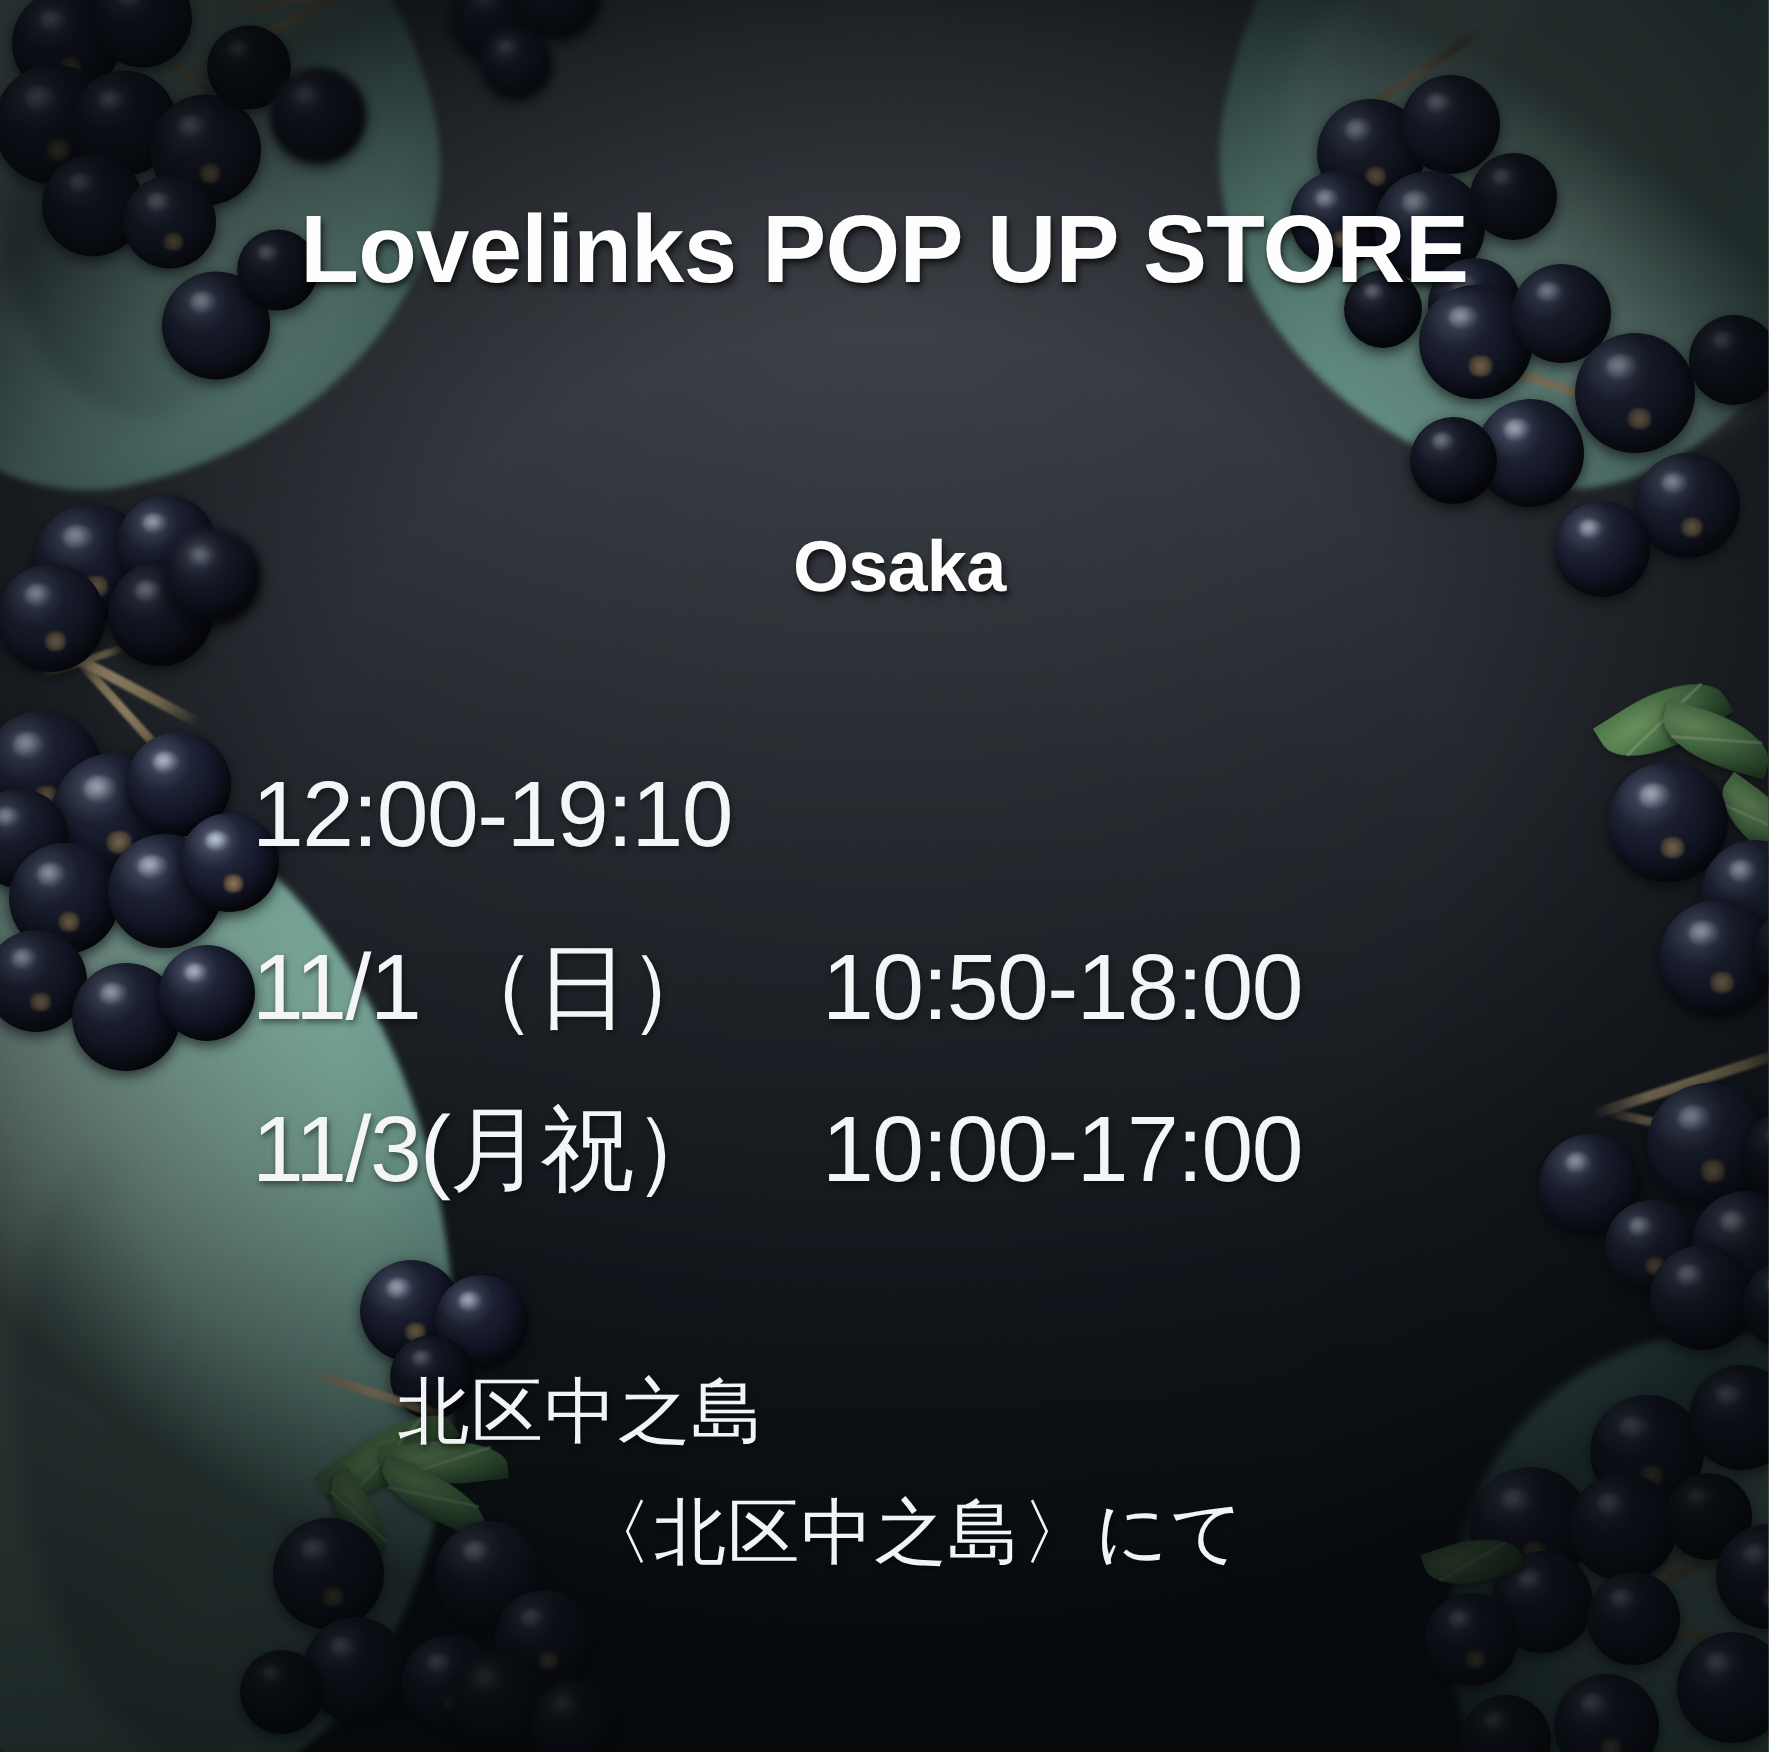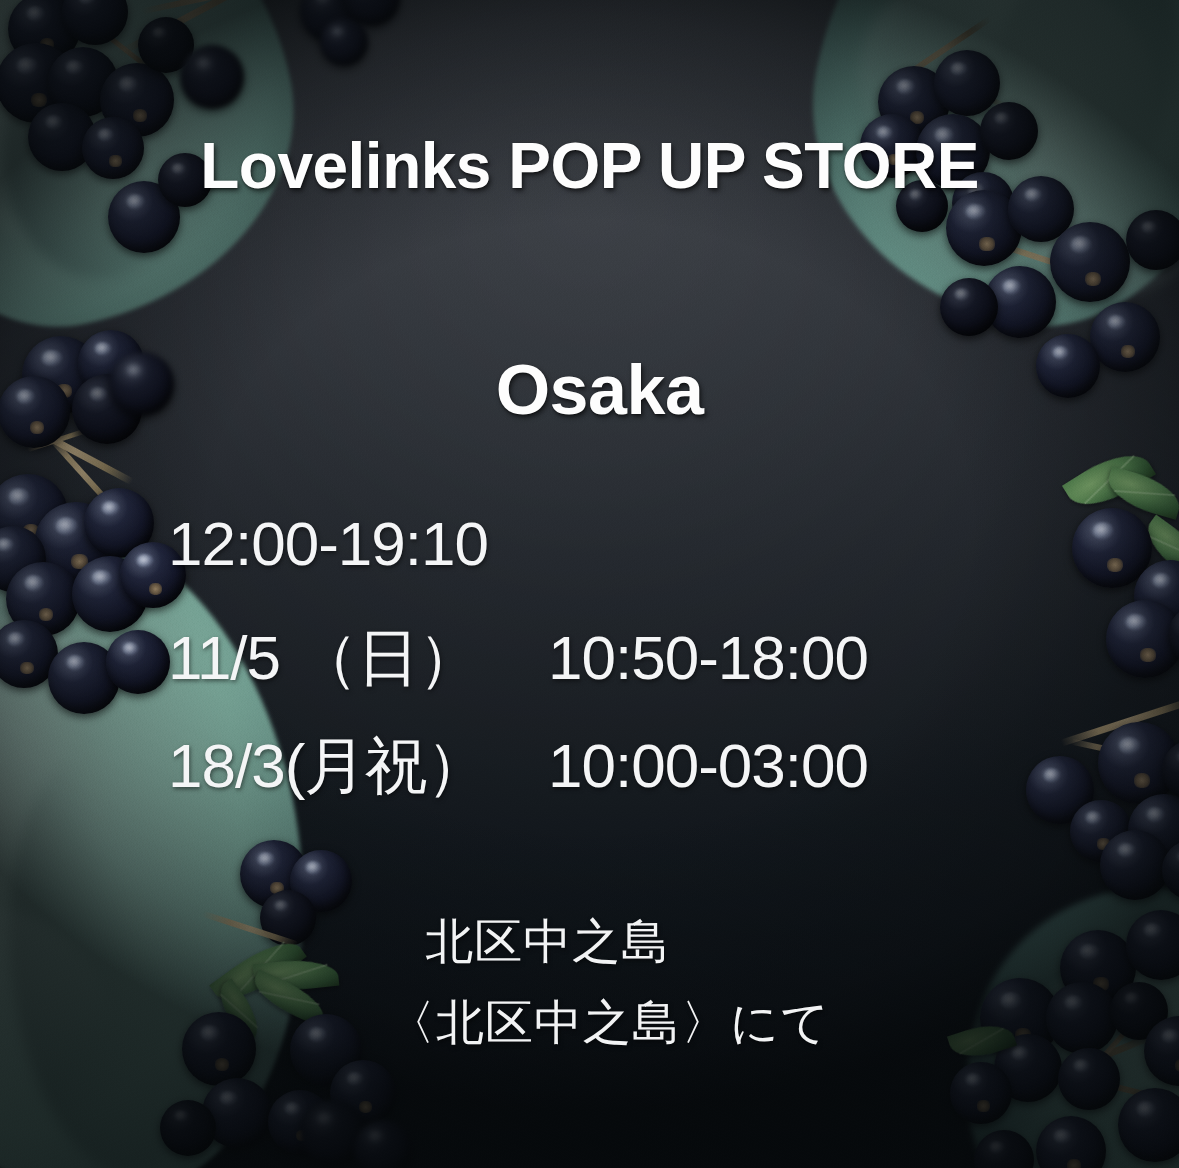--- a/index.html
+++ b/index.html
@@ -155,21 +155,21 @@
     left:0; right:0;
     text-align:center;
     color:#fdfdfd;
     font-weight:700;
     letter-spacing:-0.5px;
     text-shadow:2px 3px 5px rgba(0,0,0,.55), 0 1px 2px rgba(0,0,0,.4);
     white-space:nowrap;
   }
   #title-line1{ top:134px; font-size:64px; line-height:1; }
   #title-line2{ top:248px; font-size:74px; line-height:1; }
-  #title-line3{ top:355px; font-size:70px; line-height:1;padding-left:20px; }
+  #title-line3{ top:355px; font-size:48px; line-height:1;padding-left:20px; }
 
   #schedule{
     position:absolute;
     left:168px;
     top:508px;
     width:830px;
   }
   .sched-row{
     display:flex;
     align-items:baseline;
@@ -198,21 +198,20 @@
     left:265px;
     top:916px;
     color:#f2f3f4;
     text-shadow:1px 2px 4px rgba(0,0,0,.55);
   }
   #venue-line1{
     font-size:48px;
     line-height:1.1;
     letter-spacing:1px;
     white-space:nowrap;
-    text-align:center;
   }
   #venue-line2{
     font-size:48px;
     line-height:1.1;
     letter-spacing:1px;
     margin-top:28px;
     margin-left:122px;
     white-space:nowrap;
   }
 </style>
@@ -395,27 +394,27 @@
 
     <div class="headline" id="title-line3">Osaka</div>
 
     <div id="schedule">
 
       <div class="sched-row">
         <div class="sched-time">12:00-19:10</div>
       </div>
 
       <div class="sched-row">
-        <div class="sched-date">11/5 （日）</div>
+        <div class="sched-date">11/1 （日）</div>
         <div class="sched-time">10:50-18:00</div>
       </div>
 
       <div class="sched-row">
-        <div class="sched-date">18/3(月祝）</div>
-        <div class="sched-time">10:00-03:00</div>
+        <div class="sched-date">11/3(月祝）</div>
+        <div class="sched-time">10:00-17:00</div>
       </div>
 
     </div>
 
     <div id="venue">
       <div id="venue-line1">北区中之島</div>
       <div id="venue-line2">〈北区中之島〉にて</div>
     </div>
 
   </div>

